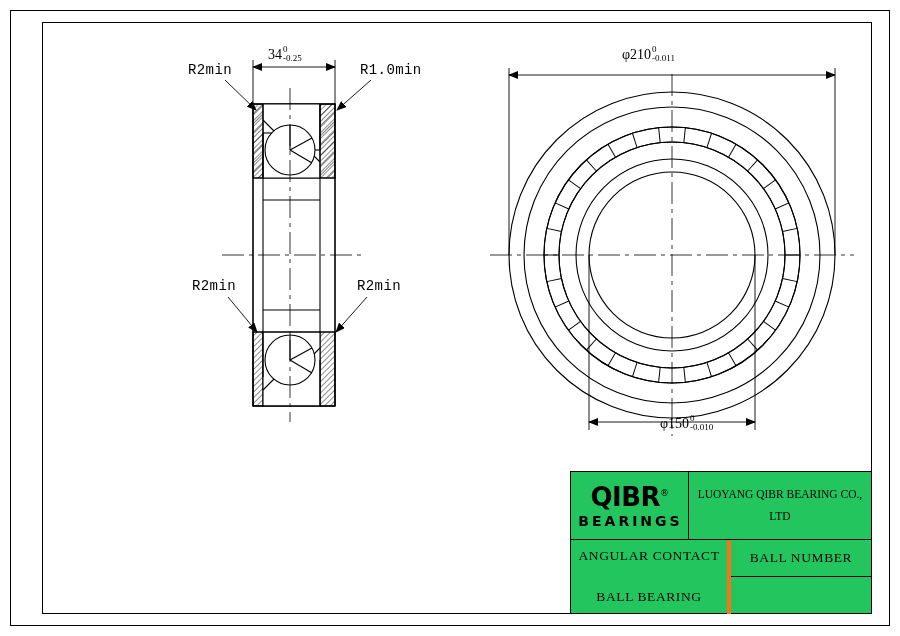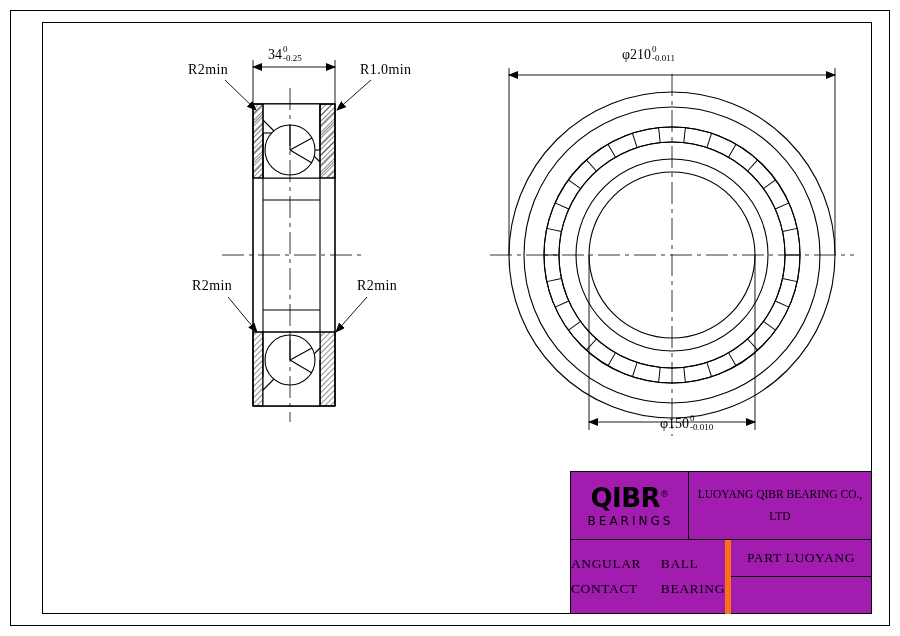--- a/index.html
+++ b/index.html
@@ -40,21 +40,21 @@
   }
   svg.draw {
     position: absolute;
     left: 0;
     top: 0;
     width: 900px;
     height: 636px;
   }
   .lbl {
     position: absolute;
-    font-family: Liberation Serif, serif;
+    font-family: Liberation Mono, monospace;
     font-size: 14px;
     white-space: nowrap;
     letter-spacing: 0.4px;
   }
   .dimtxt {
     position: absolute;
     font-family: "Liberation Serif", serif;
     font-size: 14px;
     white-space: nowrap;
   }
@@ -73,21 +73,21 @@
 
   
   #titleblock {
     position: absolute;
     left: 570px;
     top: 471px;
     width: 302px;
     height: 143px;
     border: 1px solid #000;
     box-sizing: border-box;
-    background: #a21caf;
+    background: #22c55e;
   }
   #tb-logo-row {
     position: absolute;
     left: 0; top: 0;
     width: 100%;
     height: 68px;
     border-bottom: 1px solid #000;
     box-sizing: border-box;
     display: flex;
     align-items: center;
@@ -111,46 +111,47 @@
     line-height: 1;
     position: relative;
   }
   .logo-reg {
     font-size: 9px;
     vertical-align: super;
     font-weight: normal;
   }
   .logo-sub {
     font-family: "DejaVu Sans", sans-serif;
-    font-size: 12px;
+    font-size: 14px;
     letter-spacing: 3px;
     margin-top: 3px;
     margin-left: 2px;
+    font-weight: bold;
   }
   #tb-company {
     flex: 1;
     text-align: center;
     font-size: 11.5px;
     line-height: 1.9;
     padding: 16px 4px;
   }
   #tb-bottom {
     position: absolute;
     left: 0;
     top: 68px;
     width: 100%;
     height: 74px;
     display: flex;
   }
   #tb-type {
     width: 160px;
-    border-right: 6px solid #f97316;
-    box-sizing: border-box;
-    display: flex;
-    flex-direction: row;
+    border-right: 4px solid #f97316;
+    box-sizing: border-box;
+    display: flex;
+    flex-direction: column;
     justify-content: center;
     align-items: center;
     font-size: 13.5px;
     line-height: 1.85;
     letter-spacing: 0.6px;
     gap: 16px;
   }
   #tb-part {
     flex: 1;
     display: flex;
@@ -428,18 +429,18 @@
       <div id="tb-company">
         <div>LUOYANG QIBR BEARING CO., LTD</div>
       </div>
     </div>
     <div id="tb-bottom">
       <div id="tb-type">
         <div>ANGULAR CONTACT</div>
         <div>BALL BEARING</div>
       </div>
       <div id="tb-part">
-        <div id="tb-part-label">PART LUOYANG</div>
+        <div id="tb-part-label">BALL NUMBER</div>
       </div>
     </div>
   </div>
 
 </div>
 
 </body></html>

